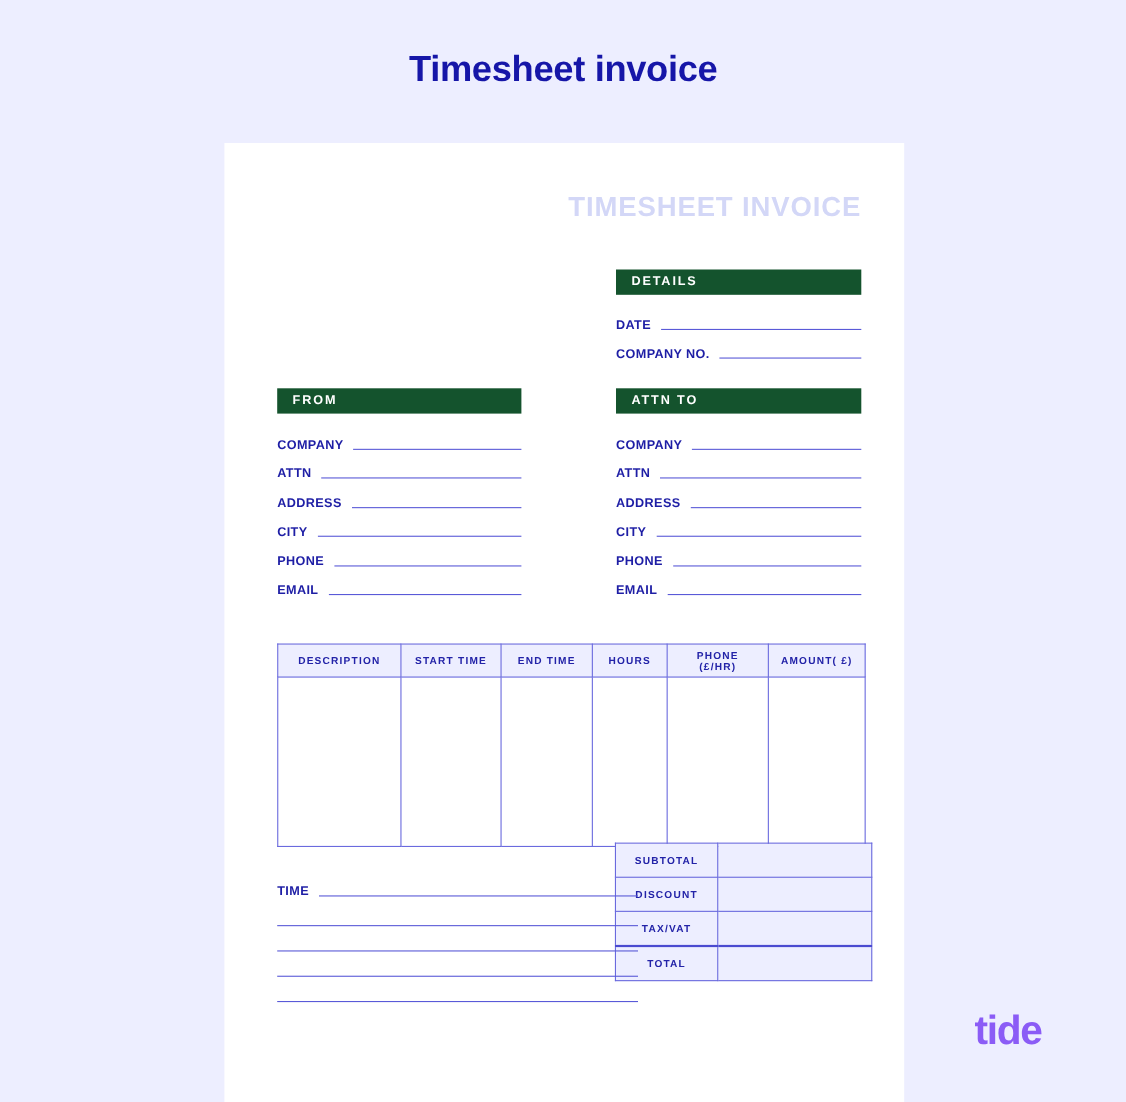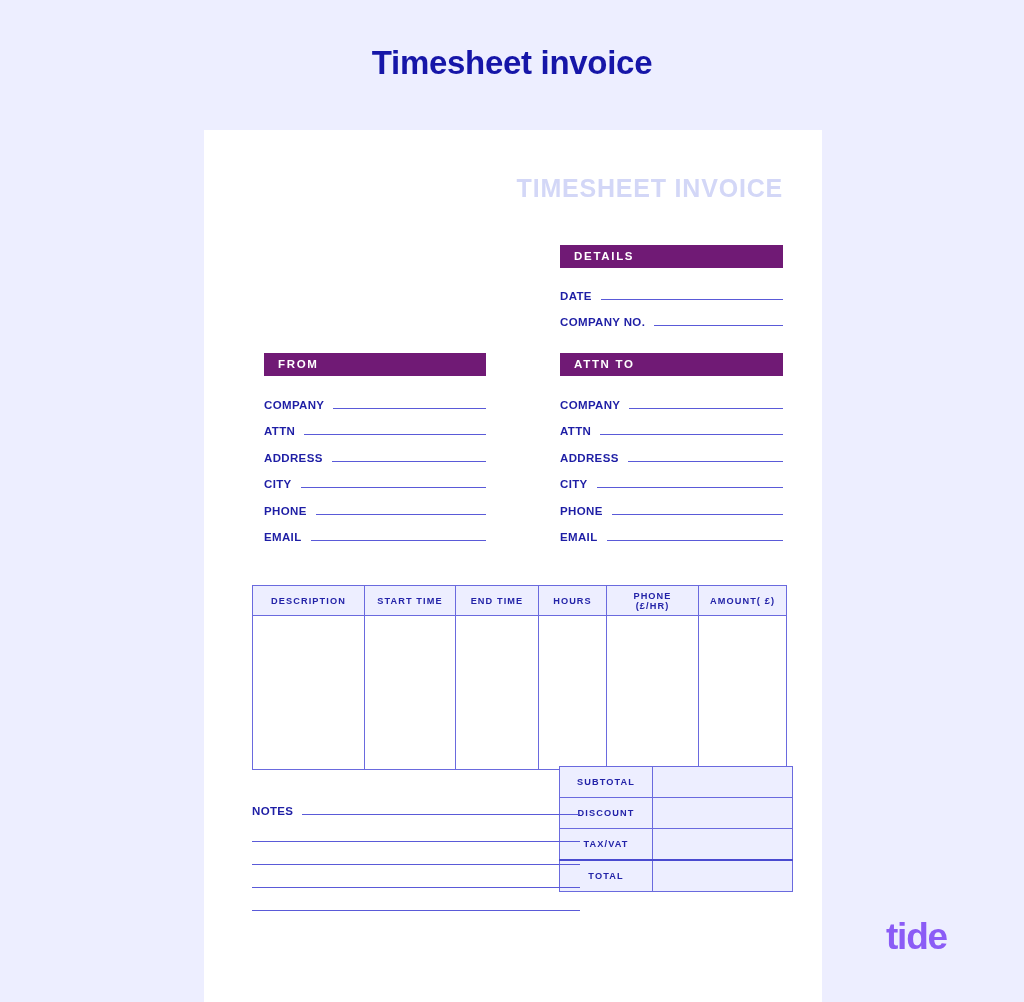--- a/index.html
+++ b/index.html
@@ -44,21 +44,21 @@
     right: 39px;
     top: 44px;
     font-size: 25px;
     font-weight: bold;
     color: #d3d7f7;
     letter-spacing: 0.8px;
   }
 
   
   .section-bar {
-    background: #701a75;
+    background: #14532d;
     color: #ffffff;
     font-size: 11.5px;
     font-weight: bold;
     letter-spacing: 1.7px;
     padding: 6px 0 6px 14px;
     box-sizing: border-box;
     height: 23px;
     line-height: 11px;
   }
 
@@ -89,21 +89,21 @@
     position: absolute;
     left: 356px;
     top: 115px;
     width: 223px;
   }
   .details-fields { margin-top: 9px; }
 
   
   .from-block {
     position: absolute;
-    left: 60px;
+    left: 48px;
     top: 223px;
     width: 222px;
   }
   .billto-block {
     position: absolute;
     left: 356px;
     top: 223px;
     width: 223px;
   }
   .party-fields { margin-top: 10px; }
@@ -354,21 +354,21 @@
       </tr>
       <tr class="total-row">
         <td class="totals-label">TOTAL</td>
         <td class="totals-value"></td>
       </tr>
     </tbody>
   </table>
 
   <div class="notes-block">
     <div class="notes-first">
-      <span class="notes-label">NOTES</span>
+      <span class="notes-label">TIME</span>
       <span class="notes-rule-inline"></span>
     </div>
     <div class="notes-line"></div>
     <div class="notes-line"></div>
     <div class="notes-line"></div>
     <div class="notes-line"></div>
   </div>
 
 </div>
 

